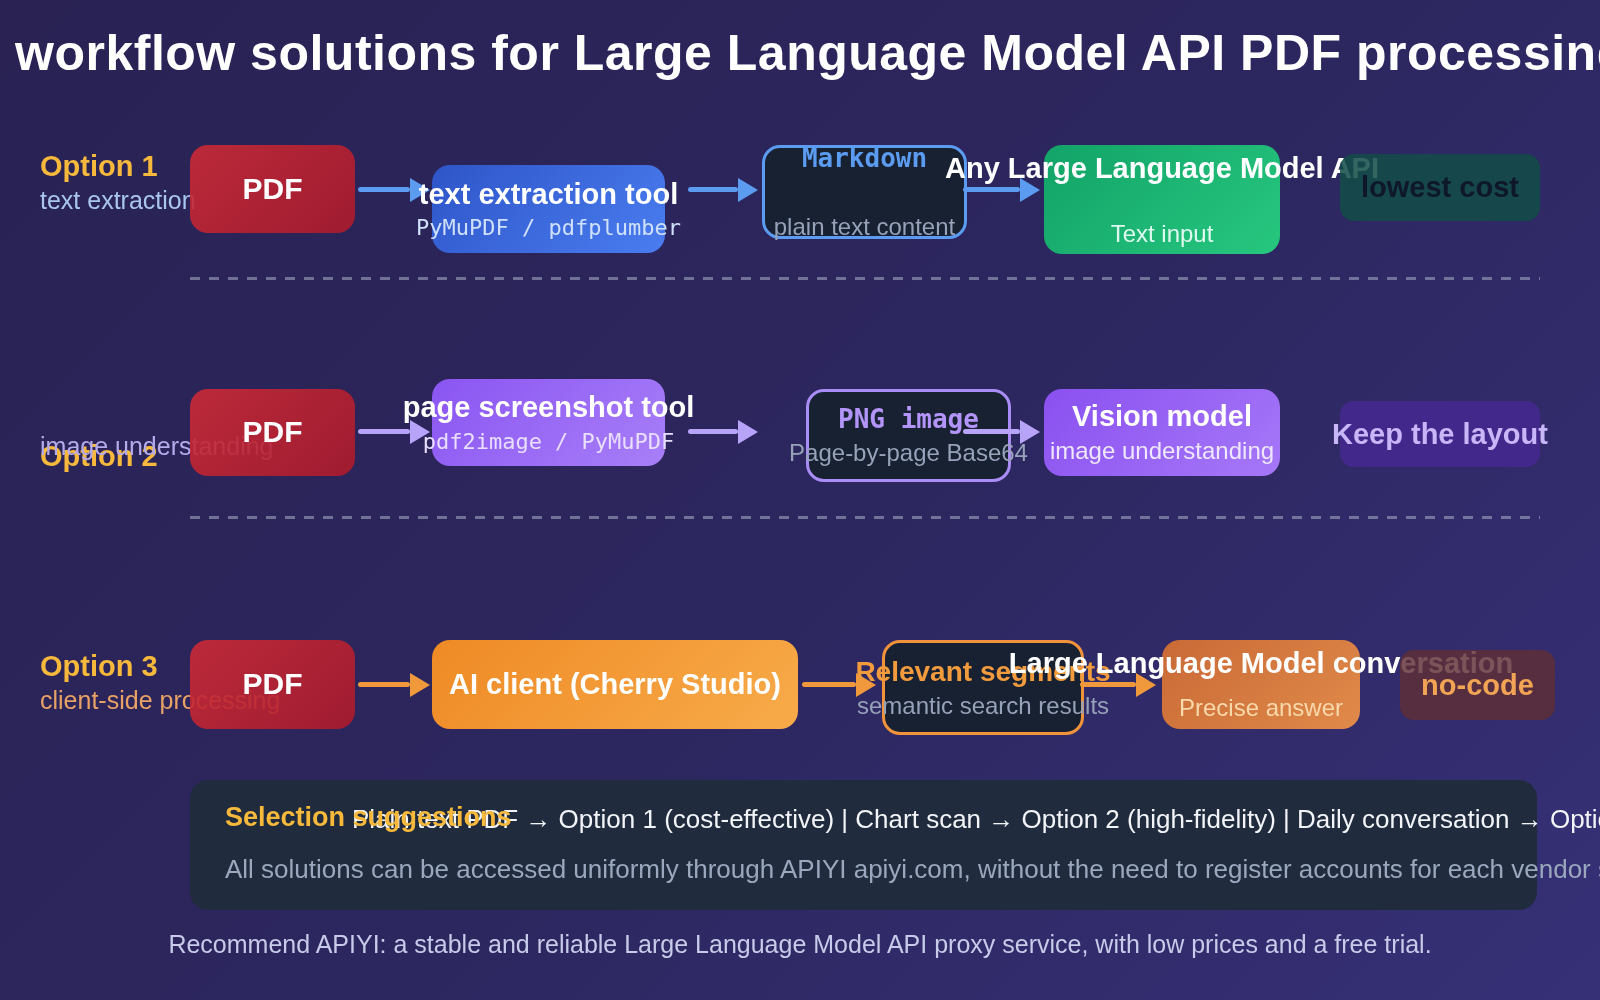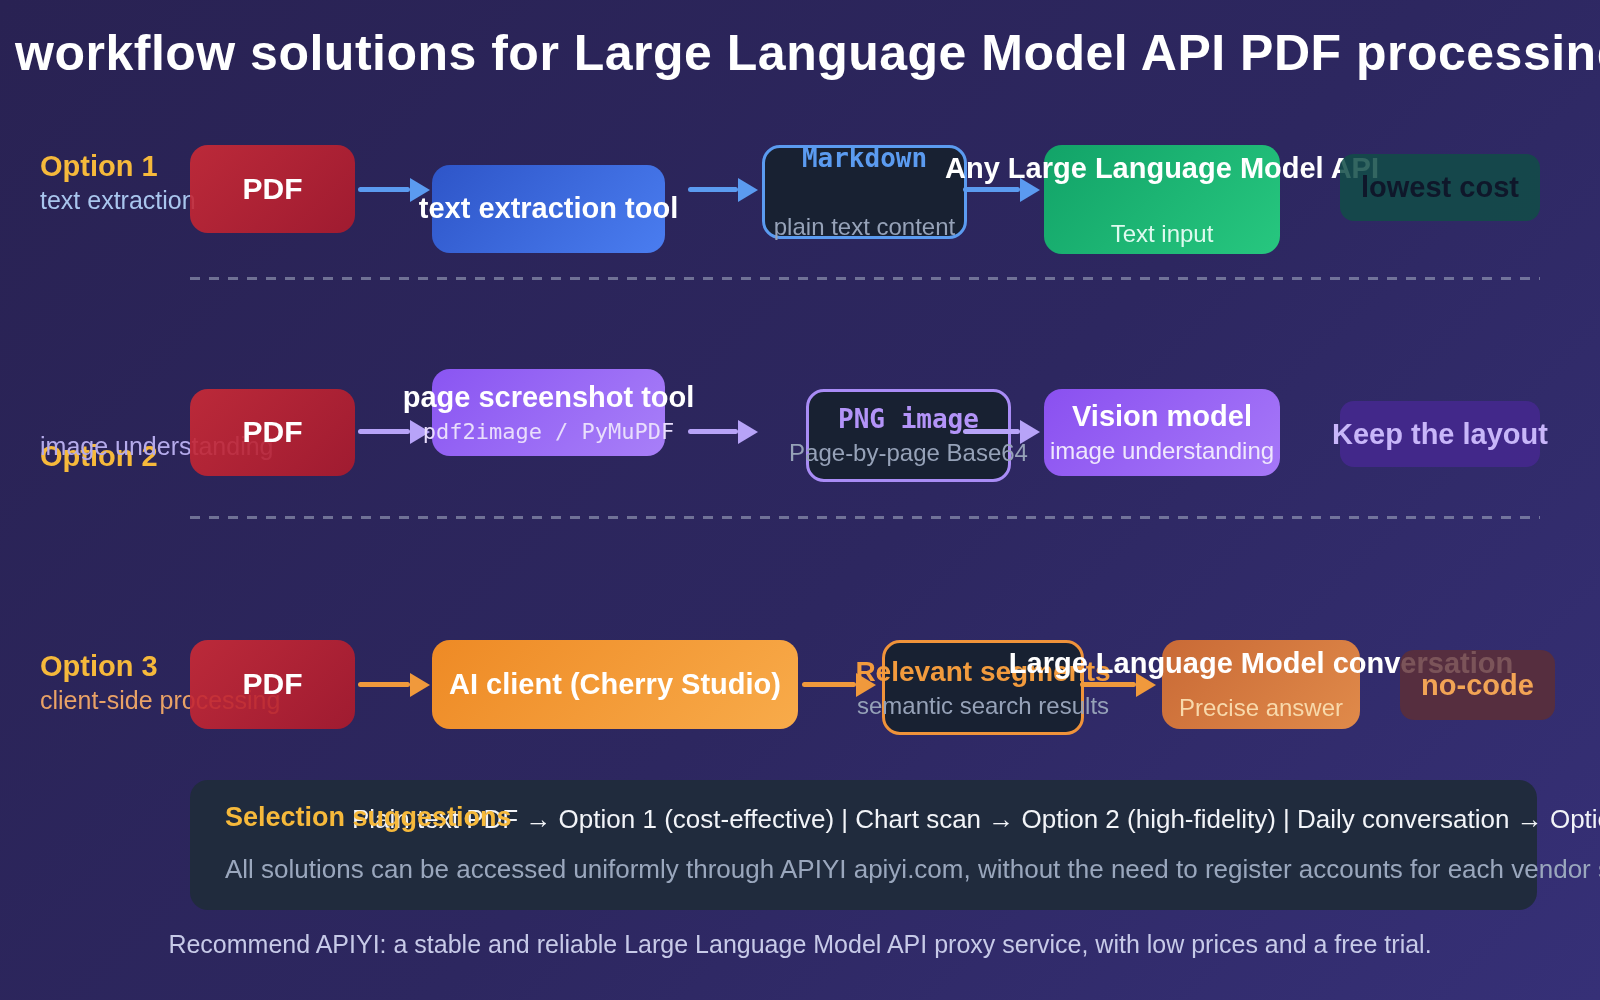--- a/index.html
+++ b/index.html
@@ -83,20 +83,21 @@
     <div class="opt-name" style="left:40px;top:150px;">Option 1</div>
     <div class="opt-sub sub-blue" style="left:40px;top:186px;">text extraction</div>
 
     <div class="node pdf" style="left:190px;top:145px;width:165px;height:88px;">
       <div class="node-title">PDF</div>
     </div>
     <div class="arrow ar1" style="left:358px;top:187px;width:52px;"></div>
 
     <div class="node g-blue" style="left:432px;top:145px;width:233px;height:88px;margin-top:20px;">
       <div class="node-title">text extraction tool</div>
+      <div class="node-sub mono s-blue">PyMuPDF / pdfplumber</div>
     </div>
     <div class="arrow ar1" style="left:688px;top:187px;width:50px;"></div>
 
     <div class="node outline b-blue" style="left:762px;top:145px;width:199px;height:88px;">
       <div class="node-title mono t-blue">Markdown</div>
       <div class="node-sub s-gray">plain text content</div>
     </div>
     <div class="arrow ar1" style="left:963px;top:187px;width:57px;"></div>
 
     <div class="node g-green" style="left:1044px;top:145px;width:236px;height:109px;">
@@ -111,21 +112,21 @@
 
   <section>
     <div class="opt-name" style="left:40px;top:396px;margin-top:44px;">Option 2</div>
     <div class="opt-sub sub-lav" style="left:40px;top:432px;">image understanding</div>
 
     <div class="node pdf" style="left:190px;top:389px;width:165px;height:87px;">
       <div class="node-title">PDF</div>
     </div>
     <div class="arrow ar2" style="left:358px;top:429px;width:52px;"></div>
 
-    <div class="node g-purple" style="left:432px;top:369px;width:233px;height:87px;">
+    <div class="node g-purple" style="left:432px;top:379px;width:233px;height:87px;">
       <div class="node-title">page screenshot tool</div>
       <div class="node-sub mono s-lav">pdf2image / PyMuPDF</div>
     </div>
     <div class="arrow ar2" style="left:688px;top:429px;width:50px;"></div>
 
     <div class="node outline b-purple" style="left:762px;top:389px;width:199px;height:87px;margin-left:44px;">
       <div class="node-title mono t-purple">PNG image</div>
       <div class="node-sub s-gray">Page-by-page Base64</div>
     </div>
     <div class="arrow ar2" style="left:963px;top:429px;width:57px;"></div>

